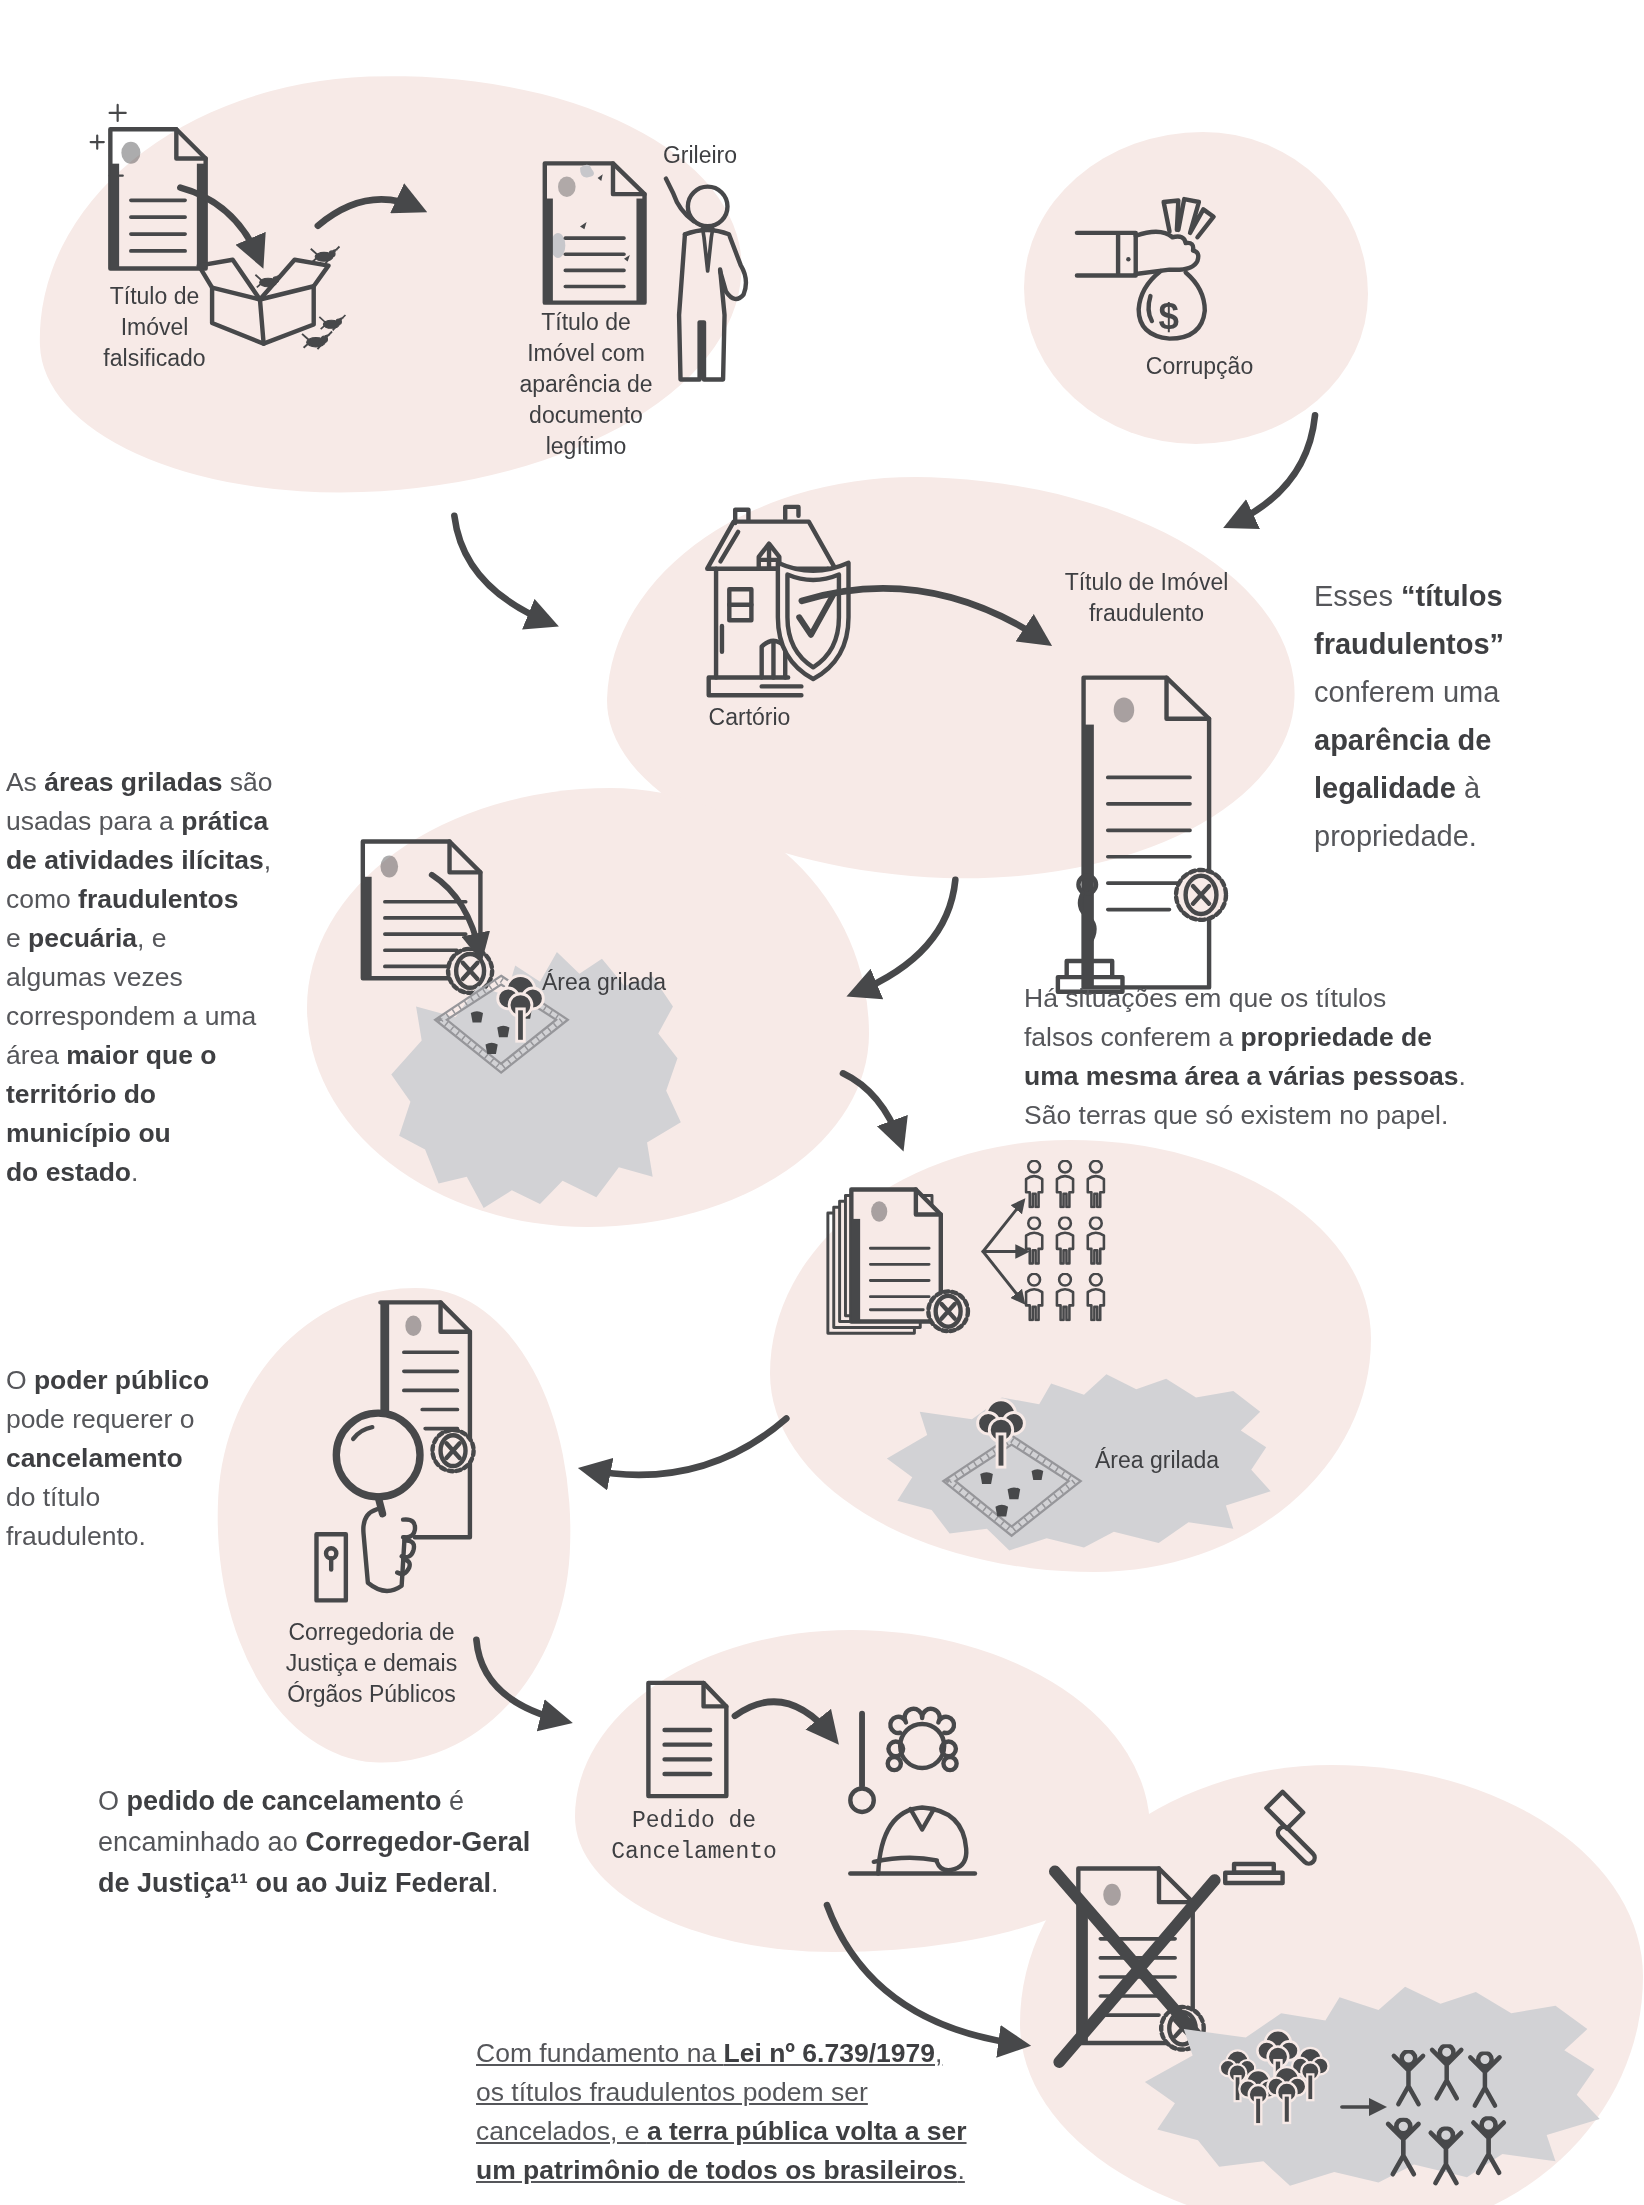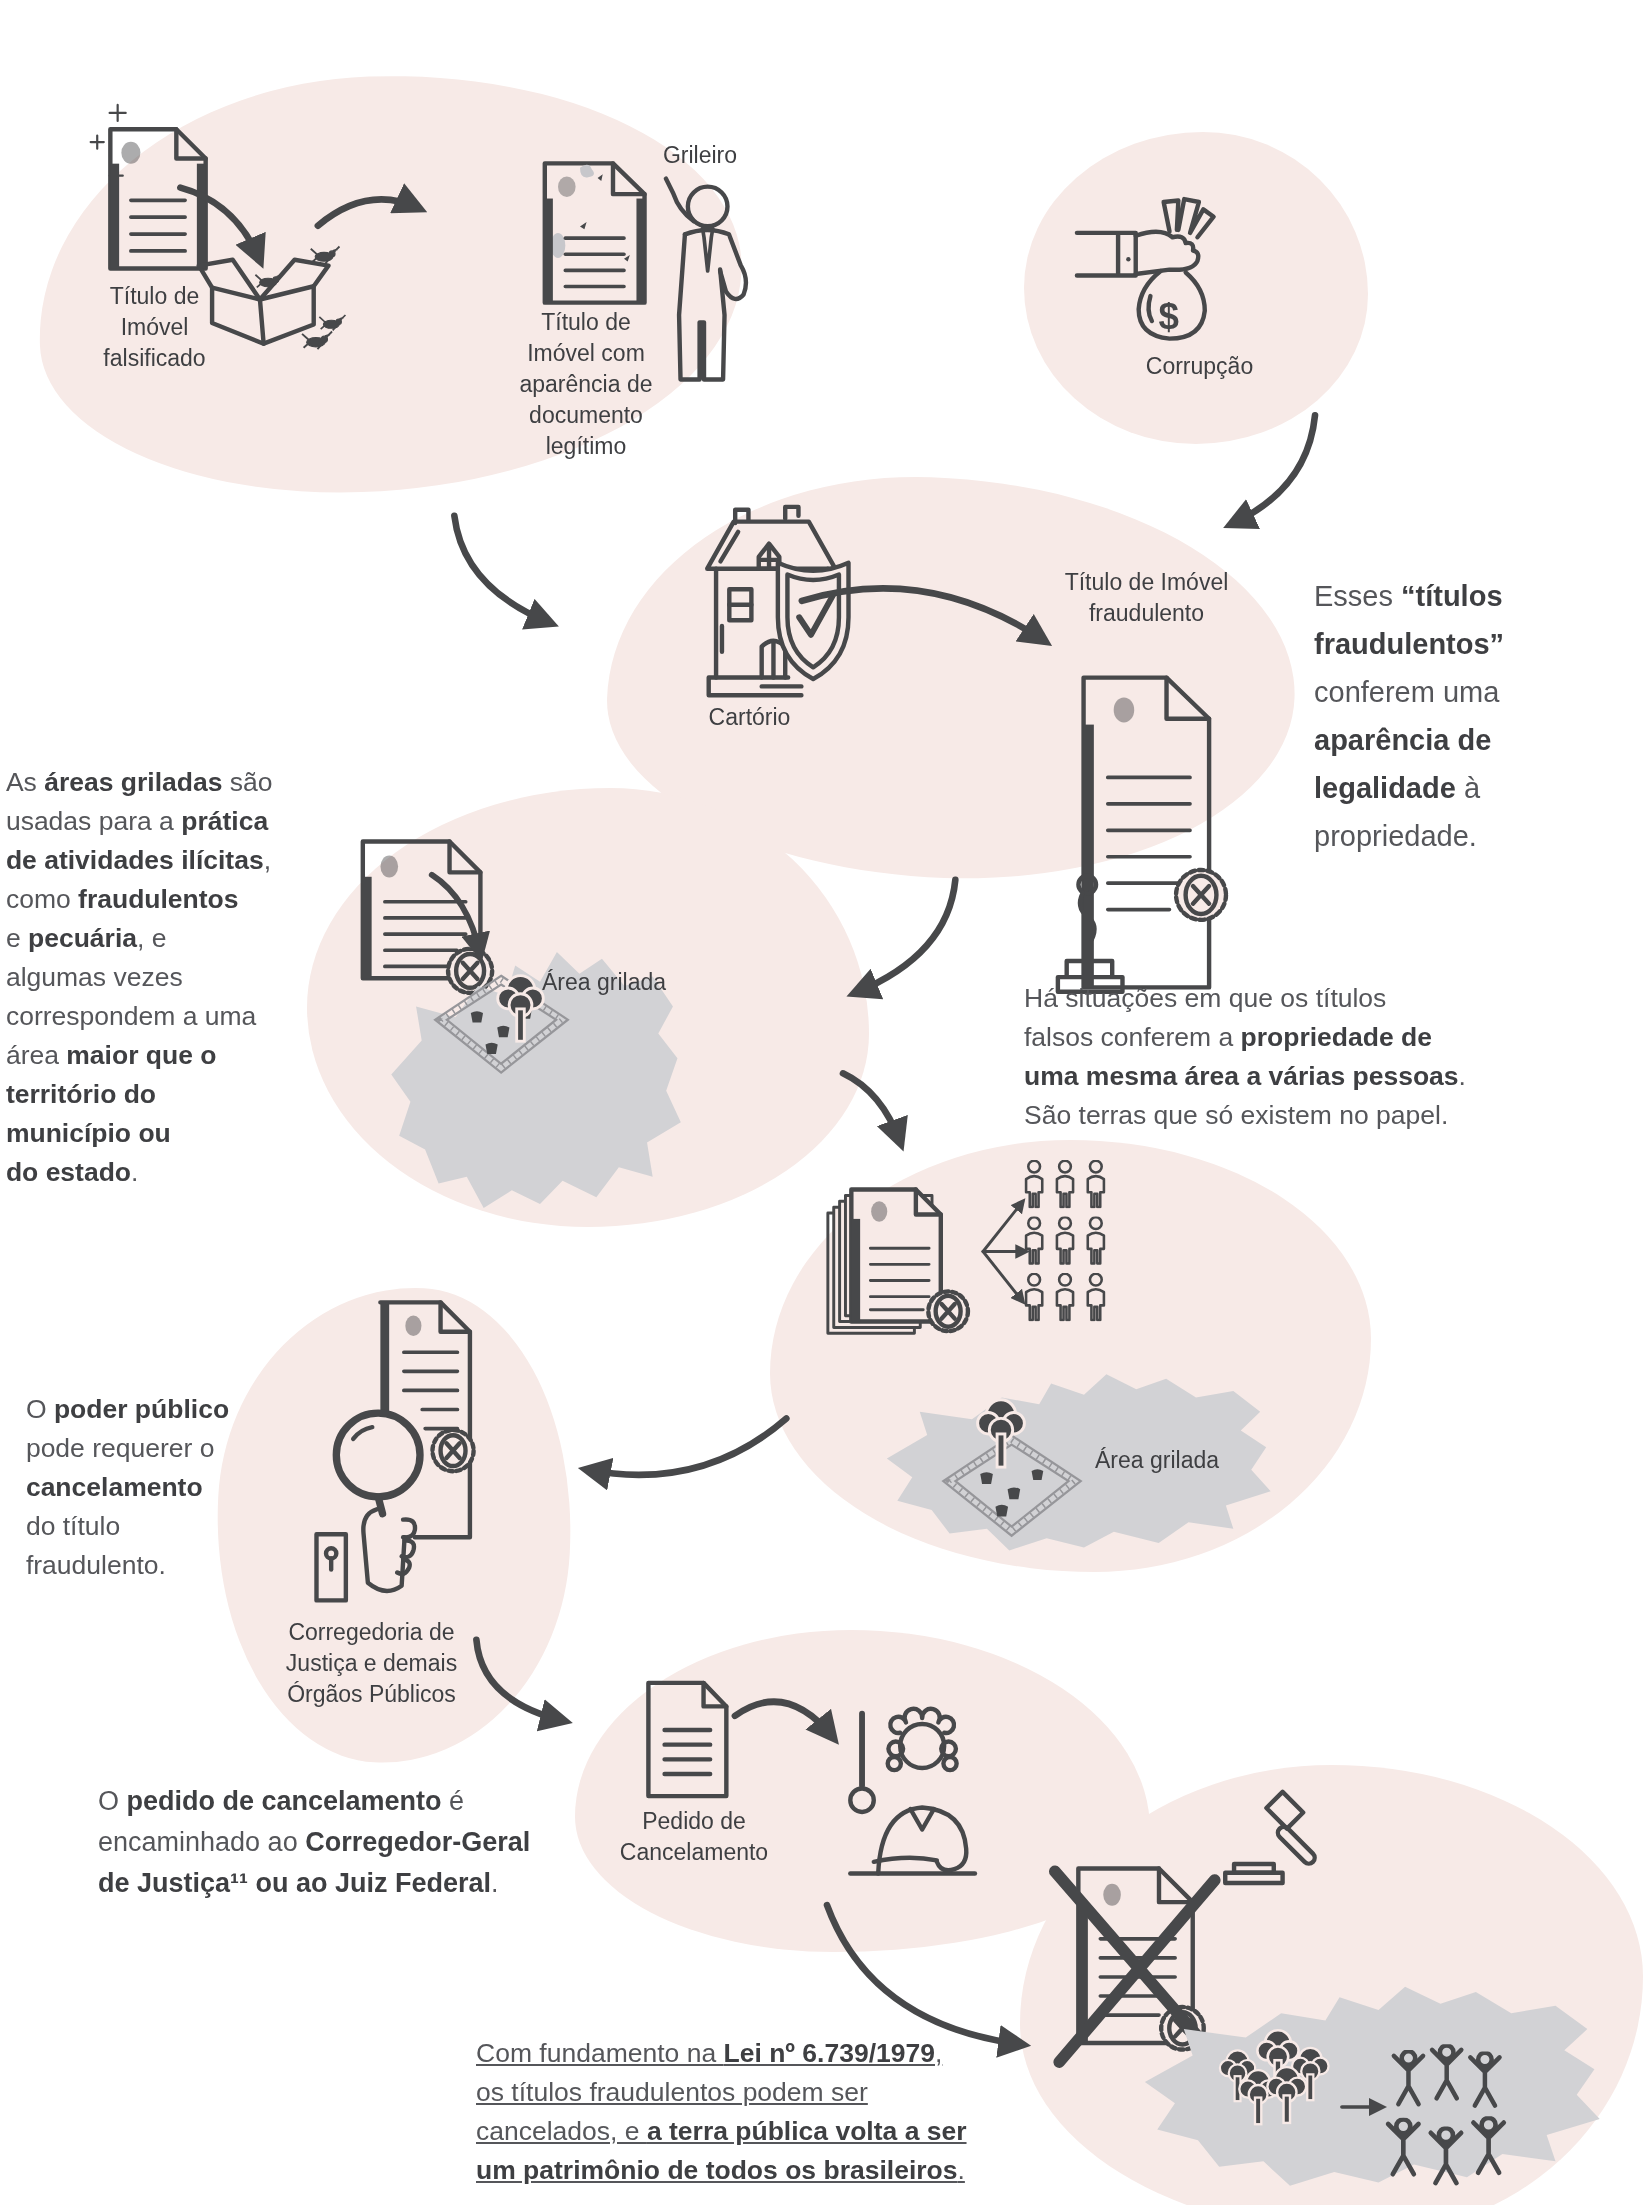--- a/index.html
+++ b/index.html
@@ -293,21 +293,21 @@
     <use href="#stump" class="stumpuse" x="52" y="52" width="24" height="19"></use>
     <use href="#stump" class="stumpuse" x="88" y="72" width="24" height="19"></use>
     <use href="#stump" class="stumpuse" x="120" y="48" width="22" height="18"></use>
     <use href="#stump" class="stumpuse" x="72" y="95" width="24" height="19"></use>
   </svg>
   <svg class="ic" style="left:971px;top:1393px;width:60px;height:78px" viewBox="0 0 60 80">
     <use href="#treeD" class="treeuse" width="60" height="80"></use>
   </svg>
   <div class="label left" style="left:1095px;top:1445px;width:169px;">Área grilada</div>
 
-  <div class="txt" style="left:5.9px;top:1390px;width:250px;margin-left:20px;"><span>O </span><b>poder público</b><span>
+  <div class="txt" style="left:5.9px;top:1361px;width:250px;"><span>O </span><b>poder público</b><span>
 pode requerer o
 </span><b>cancelamento</b><span>
 do título
 fraudulento.</span></div>
 
   <svg class="ic" style="left:570px;top:1400px;width:220px;height:81px" viewBox="0 0 300 110">
     <path class="s" style="stroke-width:9" d="M295,25 Q180,125 24,95" marker-end="url(#ah)"></path>
   </svg>
 
   <svg class="ic" style="left:268px;top:1295px;width:235px;height:312px" viewBox="0 0 320 425">
@@ -338,21 +338,21 @@
 
   <div class="txt med" style="left:98px;top:1765px;width:529px;margin-top:16px;"><span>O </span><b>pedido de cancelamento</b><span> é
 encaminhado ao </span><b>Corregedor-Geral
 de Justiça¹¹ ou ao Juiz Federal</b><span>.</span></div>
 
   <svg class="ic" style="left:641px;top:1677px;width:92px;height:125px" viewBox="0 0 125 170">
     <path class="s" d="M10,8 H85 L116,40 V162 H10 Z"></path>
     <path class="s" d="M85,8 V40 H116"></path>
     <path class="s" style="stroke-width:6" d="M32,72 H94 M32,92 H94 M32,112 H94 M32,132 H94"></path>
   </svg>
-  <div class="label" style="left:604px;top:1806px;width:180px;">Pedido de
+  <div class="label" style="left:604px;top:1806px;width:180px;font-family:Liberation Mono, monospace;">Pedido de
 Cancelamento</div>
   <svg class="ic" style="left:727px;top:1683px;width:118px;height:73px" viewBox="0 0 160 100">
     <path class="s" style="stroke-width:9" d="M10,45 Q80,-5 144,74" marker-end="url(#ah)"></path>
   </svg>
   <svg class="ic" style="left:834px;top:1699px;width:158px;height:176px" viewBox="0 0 215 240">
     <path class="s" style="stroke-width:8" d="M38,20 V118"></path>
     <circle class="s" cx="38" cy="138" r="16"></circle>
     <path class="s" d="M22,238 H192"></path>
     <circle class="s" cx="120" cy="64" r="30"></circle>
     <path class="s" d="M90,46 a11,11 0 1 1 8,-14 a12,12 0 1 1 22,-6 a12,12 0 1 1 22,6 a11,11 0 1 1 8,14"></path>

